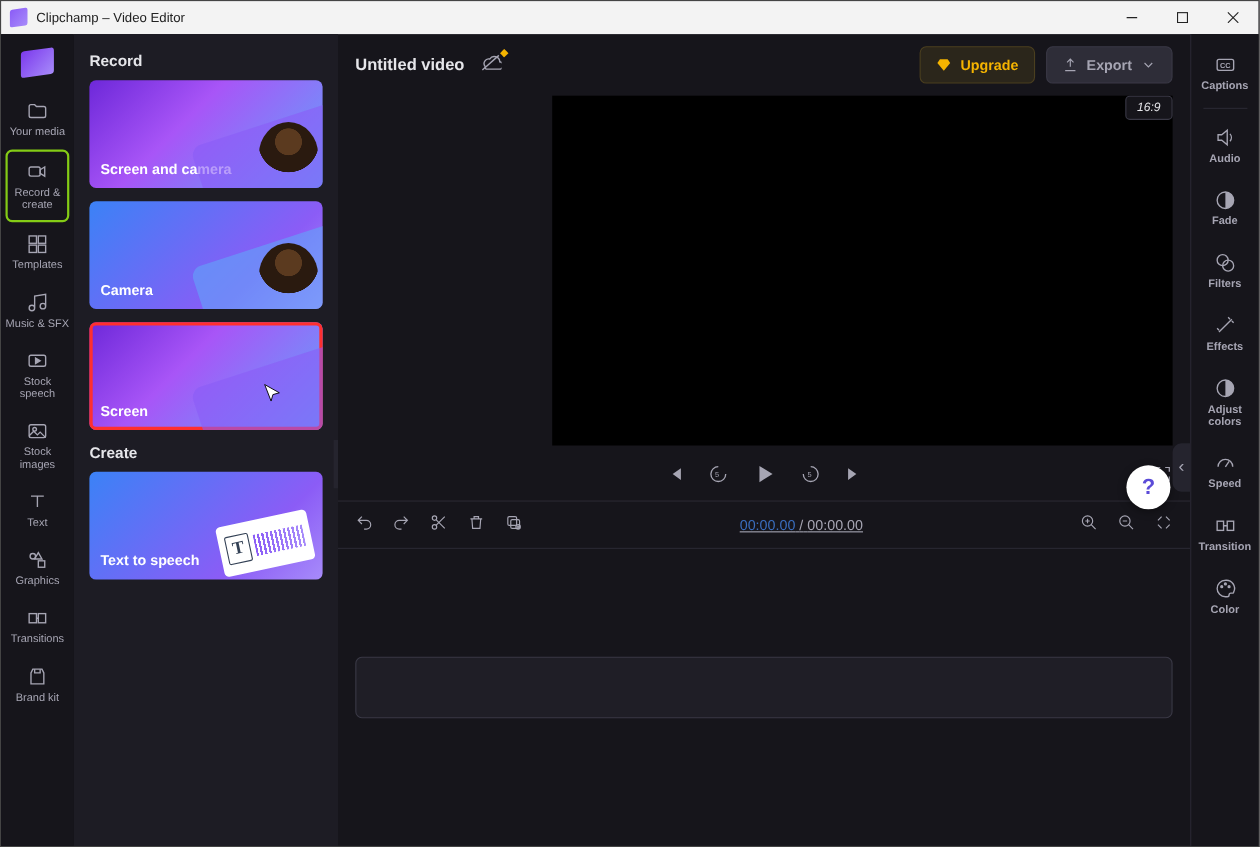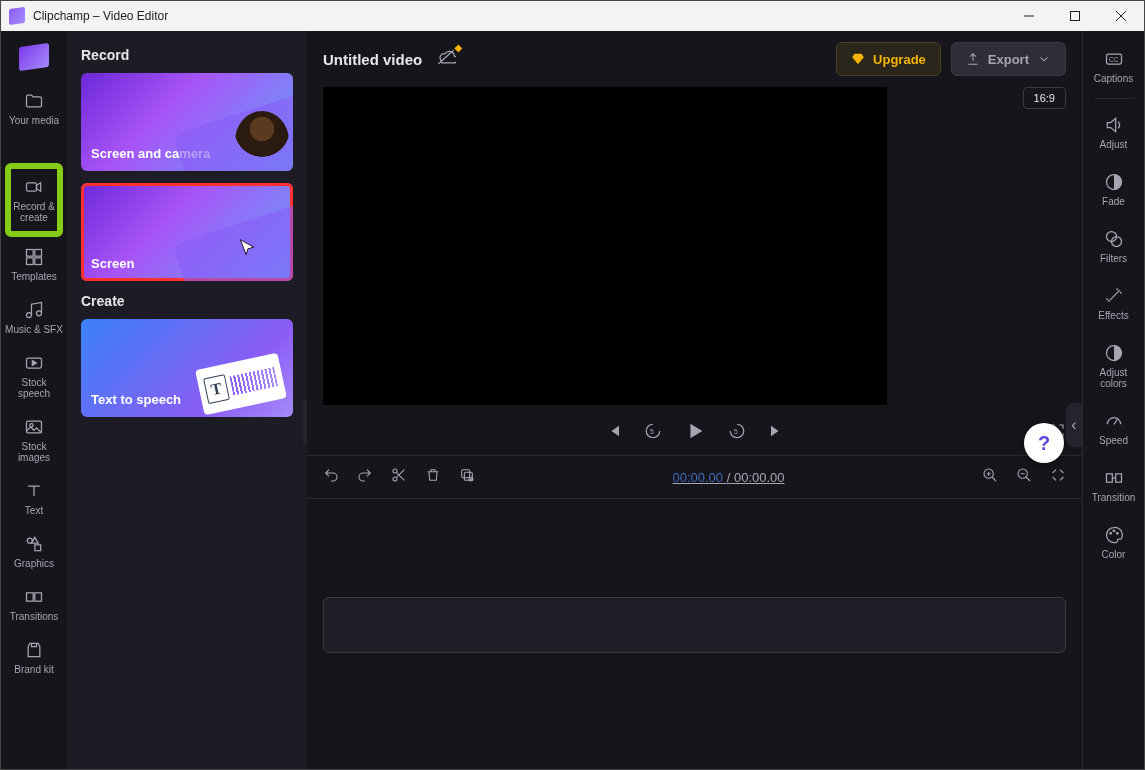--- a/index.html
+++ b/index.html
@@ -25,21 +25,21 @@
   .sysbtn{width:46px;height:30px;display:flex;align-items:center;justify-content:center;font-size:12px;color:#222;}
   .sysbtn svg{width:10px;height:10px;stroke:#222;stroke-width:1;}
   .app{flex:1;display:flex;min-height:0;}
   
   .nav{width:66px;background:var(--bg0);display:flex;flex-direction:column;align-items:center;padding:8px 0;gap:2px;}
   .nav-logo{width:36px;height:28px;margin:4px 0 10px;display:flex;align-items:center;justify-content:center;}
   .nav-logo .clapper{width:30px;height:24px;background:linear-gradient(135deg,#7c3aed,#a78bfa);border-radius:3px;transform:skewY(-8deg);}
   .nav-item{width:58px;display:flex;flex-direction:column;align-items:center;gap:4px;padding:8px 0;border-radius:6px;color:var(--muted);cursor:pointer;text-align:center;}
   .nav-item svg{width:20px;height:20px;stroke:var(--muted);fill:none;stroke-width:1.5;}
   .nav-item span{font-size:10px;line-height:11px;}
-  .nav-item.highlight{border:6px solid #84cc16;margin-top:27px;}
+  .nav-item.highlight{border:2px solid #84cc16;}
   
   .panel{width:240px;background:var(--bg1);padding:12px 14px;overflow:auto;position:relative;}
   .panel h3{margin:4px 0 10px;font-size:14px;font-weight:600;color:var(--text);}
   .card{height:98px;border-radius:6px;margin-bottom:12px;position:relative;overflow:hidden;display:flex;align-items:flex-end;padding:10px;color:#fff;font-weight:600;font-size:13px;cursor:pointer;}
   .grad-purple{background:linear-gradient(135deg,#6d28d9 0%,#a855f7 40%,#60a5fa 100%);}
   .grad-blue{background:linear-gradient(135deg,#3b82f6 0%,#8b5cf6 70%,#a78bfa 100%);}
   .card .slab{position:absolute;right:-30px;bottom:-30px;width:140px;height:90px;background:rgba(139,92,246,0.6);border-radius:10px;transform:rotate(-18deg);}
   .card .slab.blue{background:rgba(96,165,250,0.6);}
   .card .avatar{position:absolute;right:4px;bottom:0;width:54px;height:60px;border-radius:50% 50% 0 0;background:radial-gradient(circle at 50% 30%,#5b3a1f 0 24%,#2a1a0f 25% 55%,transparent 56%);}
   .card.highlight{outline:3px solid #ff2f2f;outline-offset:-3px;}
@@ -57,39 +57,39 @@
   .status-icon{position:relative;color:var(--muted);}
   .status-icon svg{width:20px;height:18px;fill:none;stroke:var(--muted);stroke-width:1.5;}
   .gem{position:absolute;top:-6px;right:-6px;font-size:10px;color:var(--gold);}
   .topbar-right{display:flex;gap:10px;}
   .btn{height:34px;border-radius:6px;display:flex;align-items:center;gap:8px;padding:16px 14px;font-size:13px;font-weight:600;cursor:pointer;}
   .btn-upgrade{background:#2b261b;border:1px solid #4b3f1f;color:var(--gold);}
   .btn-upgrade svg{width:14px;height:14px;fill:var(--gold);}
   .btn-export{background:var(--bg3);border:1px solid var(--border);color:var(--muted);}
   .btn-export svg{width:14px;height:14px;fill:none;stroke:var(--muted);stroke-width:1.8;}
   .preview-area{flex:0 0 auto;display:flex;flex-direction:column;align-items:center;padding:0 16px;}
-  .preview-row{width:100%;display:flex;align-items:flex-start;justify-content:flex-start;position:relative;}
+  .preview-row{width:100%;display:flex;align-items:flex-start;justify-content:flex-end;position:relative;font-style:italic;}
   .preview{width:564px;height:318px;background:var(--all-black);}
   .aspect{position:absolute;right:0;top:0;border:1px solid var(--border);border-radius:4px;font-size:11px;color:var(--text);padding:4px 10px;background:var(--bg0);}
   .player{width:100%;height:36px;display:flex;align-items:center;justify-content:center;gap:22px;margin:10px 0 4px;position:relative;}
   .player svg{width:18px;height:18px;fill:var(--muted);}
   .player .play svg{width:22px;height:22px;}
   .fullscreen{position:absolute;right:0;}
   .fullscreen svg{width:18px;height:18px;fill:none;stroke:var(--muted);stroke-width:1.5;}
   .timeline-toolbar{height:44px;border-top:1px solid var(--divider);border-bottom:1px solid var(--divider);display:flex;align-items:center;padding:0 16px;gap:18px;color:var(--muted);}
   .timeline-toolbar .group{display:flex;gap:18px;}
   .timeline-toolbar svg{width:16px;height:16px;fill:none;stroke:var(--muted);stroke-width:1.6;}
   .time-readout{flex:1;text-align:center;font-size:13px;color:var(--muted);text-decoration:underline;}
   .time-readout em{font-style:normal;color:#3a6dbd;}
   .timeline{flex:1;padding:18px 16px;}
   .track{height:56px;border:1px solid var(--border);border-radius:6px;background:rgba(46,45,56,0.4);margin-top:80px;}
   .help-fab{position:absolute;right:18px;top:392px;width:40px;height:40px;border-radius:50%;background:#fff;display:flex;align-items:center;justify-content:center;color:#5b4bd8;font-weight:700;font-size:20px;box-shadow:0 2px 8px rgba(0,0,0,.4);}
   .expand-tab{position:absolute;right:0;top:372px;width:16px;height:44px;background:var(--bg2);border-radius:8px 0 0 8px;display:flex;align-items:center;justify-content:center;color:var(--muted);}
   
-  .rail{width:62px;background:var(--bg0);border-left:1px solid var(--divider);display:flex;flex-direction:column;align-items:center;padding:8px 0;gap:2px;}
+  .rail{width:62px;background:var(--bg0);border-left:1px solid var(--divider);display:flex;flex-direction:column;align-items:center;padding:8px 0;gap:2px;font-weight:bold;}
   .rail-item{width:56px;display:flex;flex-direction:column;align-items:center;gap:4px;padding:10px 0;color:var(--muted);cursor:pointer;text-align:center;}
   .rail-item svg{width:20px;height:20px;fill:none;stroke:var(--muted);stroke-width:1.5;}
   .rail-item span{font-size:10px;line-height:11px;}
   .rail-sep{width:40px;height:1px;background:var(--divider);margin:2px 0 4px;}
 </style>
 </head>
 <body>
 
 <div class="window">
 
@@ -201,20 +201,25 @@
 
     <div class="panel">
       <h3>Record</h3>
 
       <div class="card grad-purple">
         <div class="slab"></div>
         <div class="avatar"></div>
         <span>Screen and camera</span>
       </div>
 
+      <div class="card grad-blue">
+        <div class="slab blue"></div>
+        <div class="avatar"></div>
+        <span>Camera</span>
+      </div>
 
       <div class="card grad-purple highlight">
         <div class="slab"></div>
         <div class="cursor"><svg viewBox="0 0 24 24">
               <path d="M4 2l16 9-7 2-2 7z"></path>
             </svg></div>
         <span>Screen</span>
       </div>
 
       <h3>Create</h3>
@@ -352,21 +357,21 @@
             <rect x="3" y="6" width="18" height="12" rx="2"></rect>
             <text x="6" y="15" font-size="8" fill="#a6a5b3" stroke="none">CC</text>
           </svg>
         <span>Captions</span>
       </div>
       <div class="rail-sep"></div>
       <div class="rail-item">
         <svg viewBox="0 0 24 24">
             <path d="M4 9v6h4l6 5V4l-6 5H4zM17 8a6 6 0 010 8"></path>
           </svg>
-        <span>Adjust</span>
+        <span>Audio</span>
       </div>
       <div class="rail-item">
         <svg viewBox="0 0 24 24">
             <circle cx="12" cy="12" r="9"></circle>
             <path d="M12 3a9 9 0 010 18" fill="#a6a5b3" stroke="none"></path>
           </svg>
         <span>Fade</span>
       </div>
       <div class="rail-item">
         <svg viewBox="0 0 24 24">

